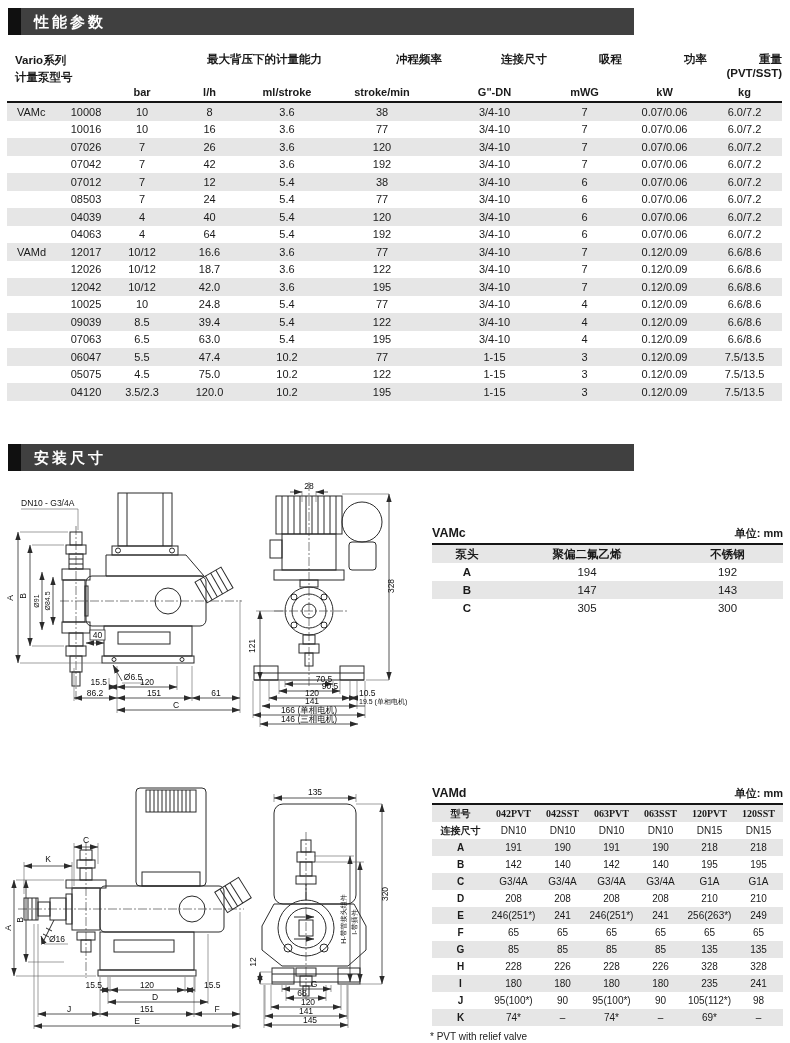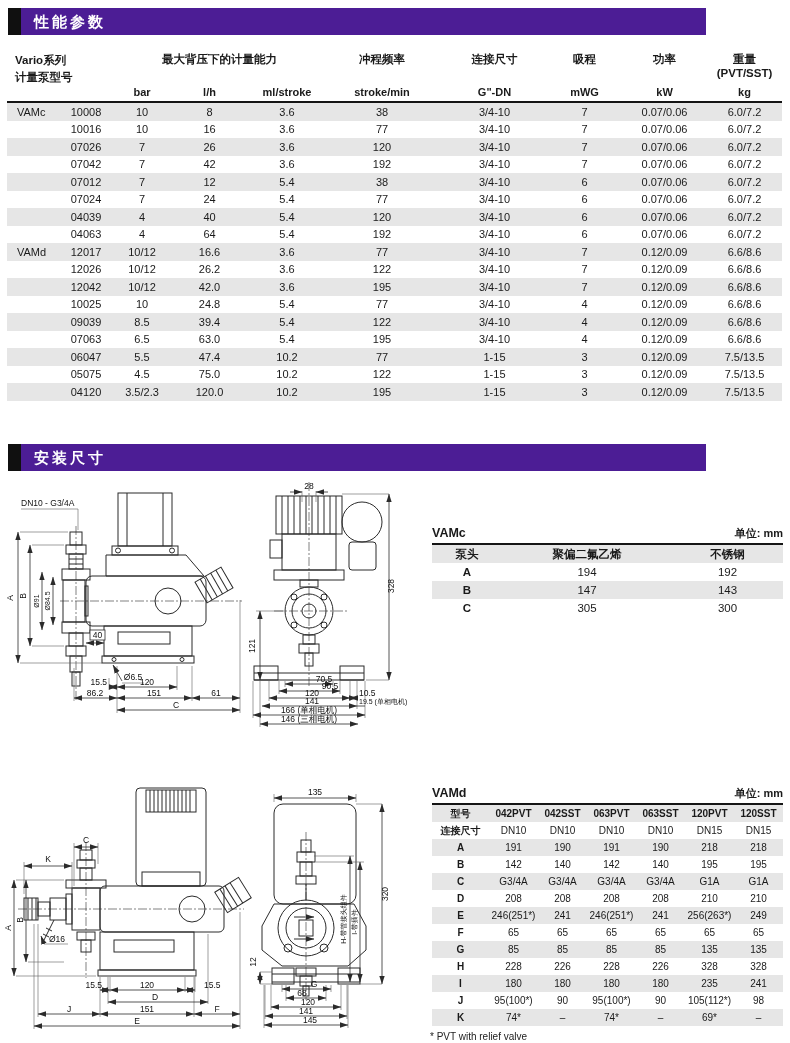--- a/index.html
+++ b/index.html
@@ -1,43 +1,43 @@
 <!DOCTYPE html>
 <html><head>
 <meta charset="utf-8">
 <style>
   html,body{margin:0;padding:0;}
   body{width:790px;height:1043px;position:relative;background:#fff;overflow:hidden;
        font-family:"Liberation Sans",sans-serif;color:#1a1a1a;}
-  .section-bar{position:absolute;left:8px;width:698px;height:27px;background:#4c1d95;}
+  .section-bar{position:absolute;left:8px;width:626px;height:27px;background:#404040;}
   .section-bar .tick{position:absolute;left:0;top:0;width:13px;height:27px;background:#101010;}
   .section-bar .label{position:absolute;left:26px;top:0;line-height:27px;color:#fff;
        font-weight:bold;font-size:15px;letter-spacing:3px;}
   
   #perf{position:absolute;left:7px;top:46px;width:775px;}
   #perf table{width:100%;border-collapse:collapse;table-layout:fixed;}
   #perf thead{border-bottom:2px solid #151515;}
   #perf th{font-weight:bold;padding:0;vertical-align:middle;}
-  #perf .h1 th{font-size:11.5px;height:30px;vertical-align:top;padding-top:6px;}
+  #perf .h1 th{font-size:11.5px;height:30px;vertical-align:top;padding-top:6px;text-align:right;}
   #perf .h2 th{font-size:11px;height:19px;}
   #perf th.model{text-align:left;padding-left:8px;line-height:1.45;}
   #perf tbody td{font-size:11px;height:17.5px;text-align:center;padding:0;white-space:nowrap;}
   #perf tbody tr:nth-child(odd){background:#e6e6e6;}
   #perf tbody td:nth-child(1){text-align:left;padding-left:10px;}
   #perf tbody td:nth-child(2){text-align:center;}
   
   .dims{position:absolute;left:432px;width:351px;}
   .dims .title-row{display:flex;justify-content:space-between;align-items:baseline;
        border-bottom:2px solid #151515;padding-bottom:2px;}
   .dims .title-row .t{font-weight:bold;font-size:12.5px;}
   .dims .title-row .u{font-size:11px;font-weight:bold;margin-left:47px;}
   .dims table{width:100%;border-collapse:collapse;table-layout:fixed;}
   .dims th{font-weight:bold;padding:0;white-space:nowrap;}
   .dims td{padding:0;text-align:center;white-space:nowrap;}
-  .dims thead tr{background:#e6e6e6;}
+  .dims thead tr{background:#e6e6e6;font-family:Liberation Serif, serif;}
   .dims tbody tr:nth-child(even){background:#e6e6e6;}
   .dims tbody td:first-child{font-weight:bold;}
   #vamc-dims th,#vamc-dims td{font-size:11.5px;height:18px;text-align:center;}
   #vamd-dims th,#vamd-dims td{font-size:10px;height:17px;text-align:center;}
   #footnote{position:absolute;left:430px;top:1031px;font-size:10px;color:#222;}
   
   svg{position:absolute;overflow:visible;}
   svg .s line,svg .s rect,svg .s circle,svg .s path{fill:none;stroke:#2b2b2b;stroke-width:1;}
   svg .dm{stroke:#2b2b2b;stroke-width:.8;fill:none;}
   svg .ex line{stroke:#606060;stroke-width:.6;}
@@ -144,21 +144,21 @@
           <td>12</td>
           <td>5.4</td>
           <td>38</td>
           <td>3/4-10</td>
           <td>6</td>
           <td>0.07/0.06</td>
           <td>6.0/7.2</td>
         </tr>
         <tr>
           <td></td>
-          <td>07024</td>
+          <td>08503</td>
           <td>7</td>
           <td>24</td>
           <td>5.4</td>
           <td>77</td>
           <td>3/4-10</td>
           <td>6</td>
           <td>0.07/0.06</td>
           <td>6.0/7.2</td>
         </tr>
         <tr>
@@ -194,21 +194,21 @@
           <td>77</td>
           <td>3/4-10</td>
           <td>7</td>
           <td>0.12/0.09</td>
           <td>6.6/8.6</td>
         </tr>
         <tr>
           <td></td>
           <td>12026</td>
           <td>10/12</td>
-          <td>26.2</td>
+          <td>18.7</td>
           <td>3.6</td>
           <td>122</td>
           <td>3/4-10</td>
           <td>7</td>
           <td>0.12/0.09</td>
           <td>6.6/8.6</td>
         </tr>
         <tr>
           <td></td>
           <td>12042</td>

